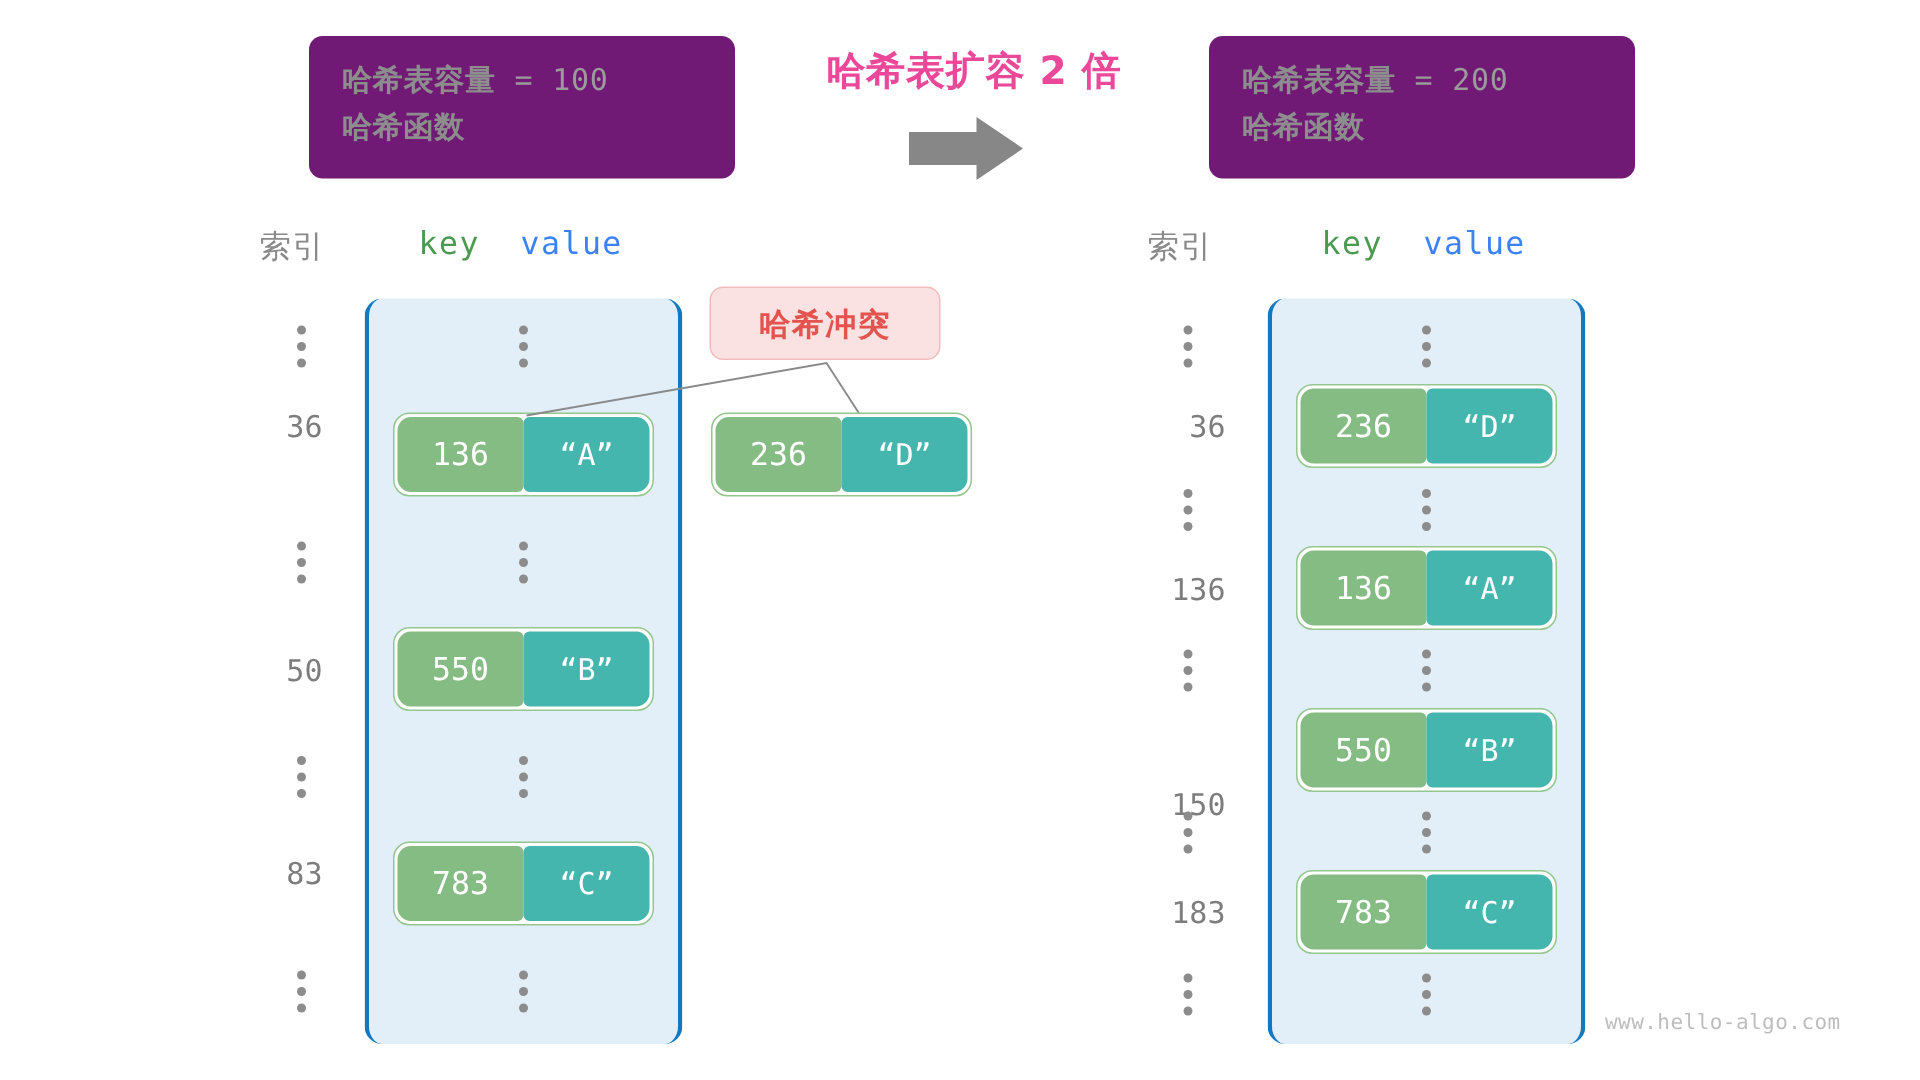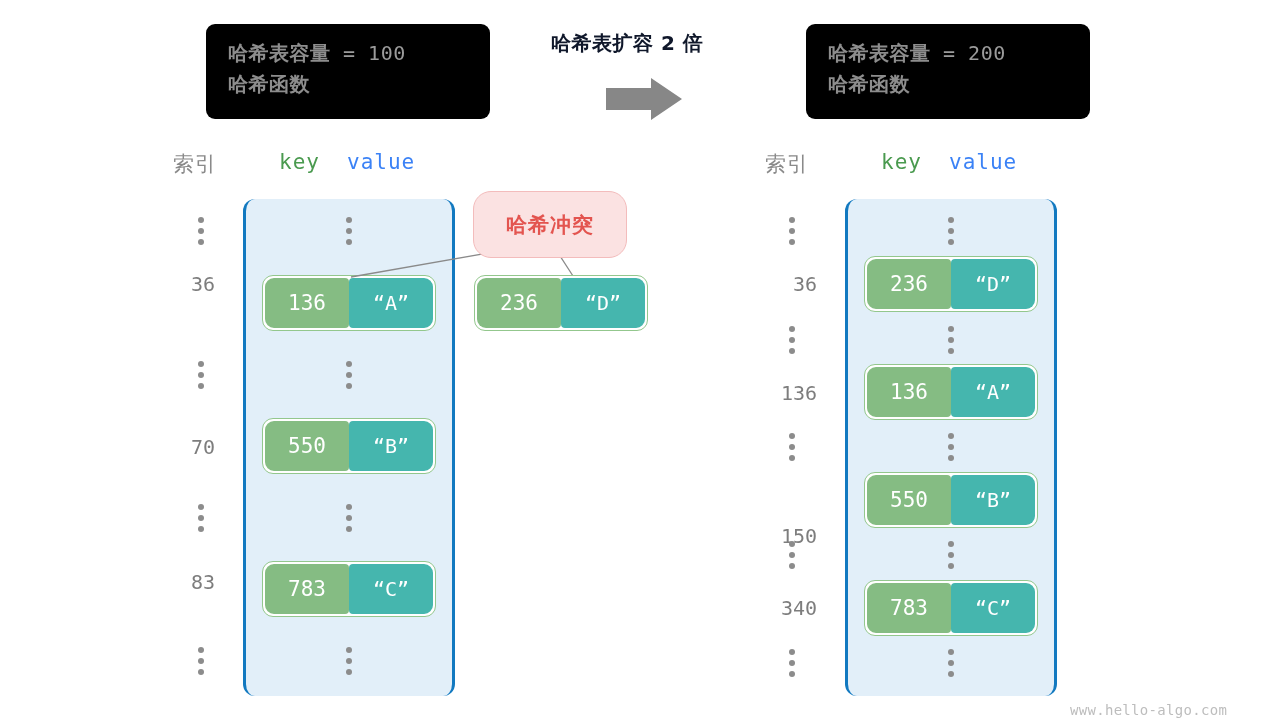--- a/index.html
+++ b/index.html
@@ -12,21 +12,21 @@
     height: 720px;
     position: relative;
     overflow: hidden;
     font-family: "DejaVu Sans", "Liberation Sans", sans-serif;
     color: #6e6e6e;
   }
 
   
   .info-box {
     position: absolute;
-    background: #000000;
+    background: #701a75;
     border-radius: 9px;
     box-sizing: border-box;
     padding: 14px 22px 16px 22px;
   }
   .info-line {
     display: flex;
     align-items: baseline;
     white-space: pre;
     line-height: 31px;
   }
@@ -42,22 +42,22 @@
     font-size: 20px;
     color: #9b9b9b;
     letter-spacing: 0.5px;
   }
 
   
   .center-title {
     position: absolute;
     font-family: "DejaVu Sans", "Liberation Sans", sans-serif;
     font-weight: bold;
-    font-size: 20px;
-    color: #0f172a;
+    font-size: 26px;
+    color: #ec4899;
     white-space: pre;
     letter-spacing: 0.5px;
   }
   .arrow {
     position: absolute;
   }
 
   
   .hdr {
     position: absolute;
@@ -205,21 +205,21 @@
   </div>
 </div>
 
 <div class="hdr hdr-index" style="left:173px; top:150px;">索引</div>
 <div class="hdr hdr-kv hdr-key" style="left:279px; top:150px;">key</div>
 <div class="hdr hdr-kv hdr-value" style="left:347px; top:150px;">value</div>
 
 <div class="table-box" style="left:243px; top:199px; width:212px; height:497px;"></div>
 
 <div class="idx" style="left:160px; top:272px; width:55px;">36</div>
-<div class="idx" style="left:160px; top:435px; width:55px;">70</div>
+<div class="idx" style="left:160px; top:435px; width:55px;">50</div>
 <div class="idx" style="left:160px; top:570px; width:55px;">83</div>
 
 <div class="vdots" style="left:197px; top:217px;">
     <i></i>
     <i></i>
     <i></i>
   </div>
 <div class="vdots" style="left:197px; top:361px;">
     <i></i>
     <i></i>
@@ -266,37 +266,37 @@
   <div class="cell cell-val" style="width:50%;">“B”</div>
 </div>
 <div class="pair" style="left:262px; top:561px; width:174px; height:56px;">
   <div class="cell cell-key" style="width:50%;">783</div>
   <div class="cell cell-val" style="width:50%;">“C”</div>
 </div>
 
 <svg class="leader" width="1280" height="720">
   <polyline points="351,277 551,242 573,276" fill="none" stroke="#8a8a8a" stroke-width="1.3"></polyline>
 </svg>
-<div class="callout" style="left:473px; top:191px; width:154px; height:67px;border-radius:18px;">哈希冲突</div>
+<div class="callout" style="left:473px; top:191px; width:154px; height:49px;">哈希冲突</div>
 
 <div class="pair" style="left:474px; top:275px; width:174px; height:56px;">
   <div class="cell cell-key" style="width:50%;">236</div>
   <div class="cell cell-val" style="width:50%;">“D”</div>
 </div>
 
 <div class="hdr hdr-index" style="left:765px; top:150px;">索引</div>
 <div class="hdr hdr-kv hdr-key" style="left:881px; top:150px;">key</div>
 <div class="hdr hdr-kv hdr-value" style="left:949px; top:150px;">value</div>
 
 <div class="table-box" style="left:845px; top:199px; width:212px; height:497px;"></div>
 
 <div class="idx" style="left:745px; top:272px; width:72px;">36</div>
 <div class="idx" style="left:745px; top:381px; width:72px;">136</div>
 <div class="idx" style="left:745px; top:488px; width:72px;margin-top:36px;">150</div>
-<div class="idx" style="left:745px; top:596px; width:72px;">340</div>
+<div class="idx" style="left:745px; top:596px; width:72px;">183</div>
 
 <div class="vdots" style="left:788px; top:217px;">
     <i></i>
     <i></i>
     <i></i>
   </div>
 <div class="vdots" style="left:788px; top:326px;">
     <i></i>
     <i></i>
     <i></i>
@@ -353,13 +353,13 @@
 </div>
 <div class="pair" style="left:864px; top:472px; width:174px; height:56px;">
   <div class="cell cell-key" style="width:50%;">550</div>
   <div class="cell cell-val" style="width:50%;">“B”</div>
 </div>
 <div class="pair" style="left:864px; top:580px; width:174px; height:56px;">
   <div class="cell cell-key" style="width:50%;">783</div>
   <div class="cell cell-val" style="width:50%;">“C”</div>
 </div>
 
-<div class="watermark" style="left:1070px; top:702px;text-align:right;">www.hello-algo.com</div>
+<div class="watermark" style="left:1070px; top:674px;text-align:right;">www.hello-algo.com</div>
 
 </body></html>

